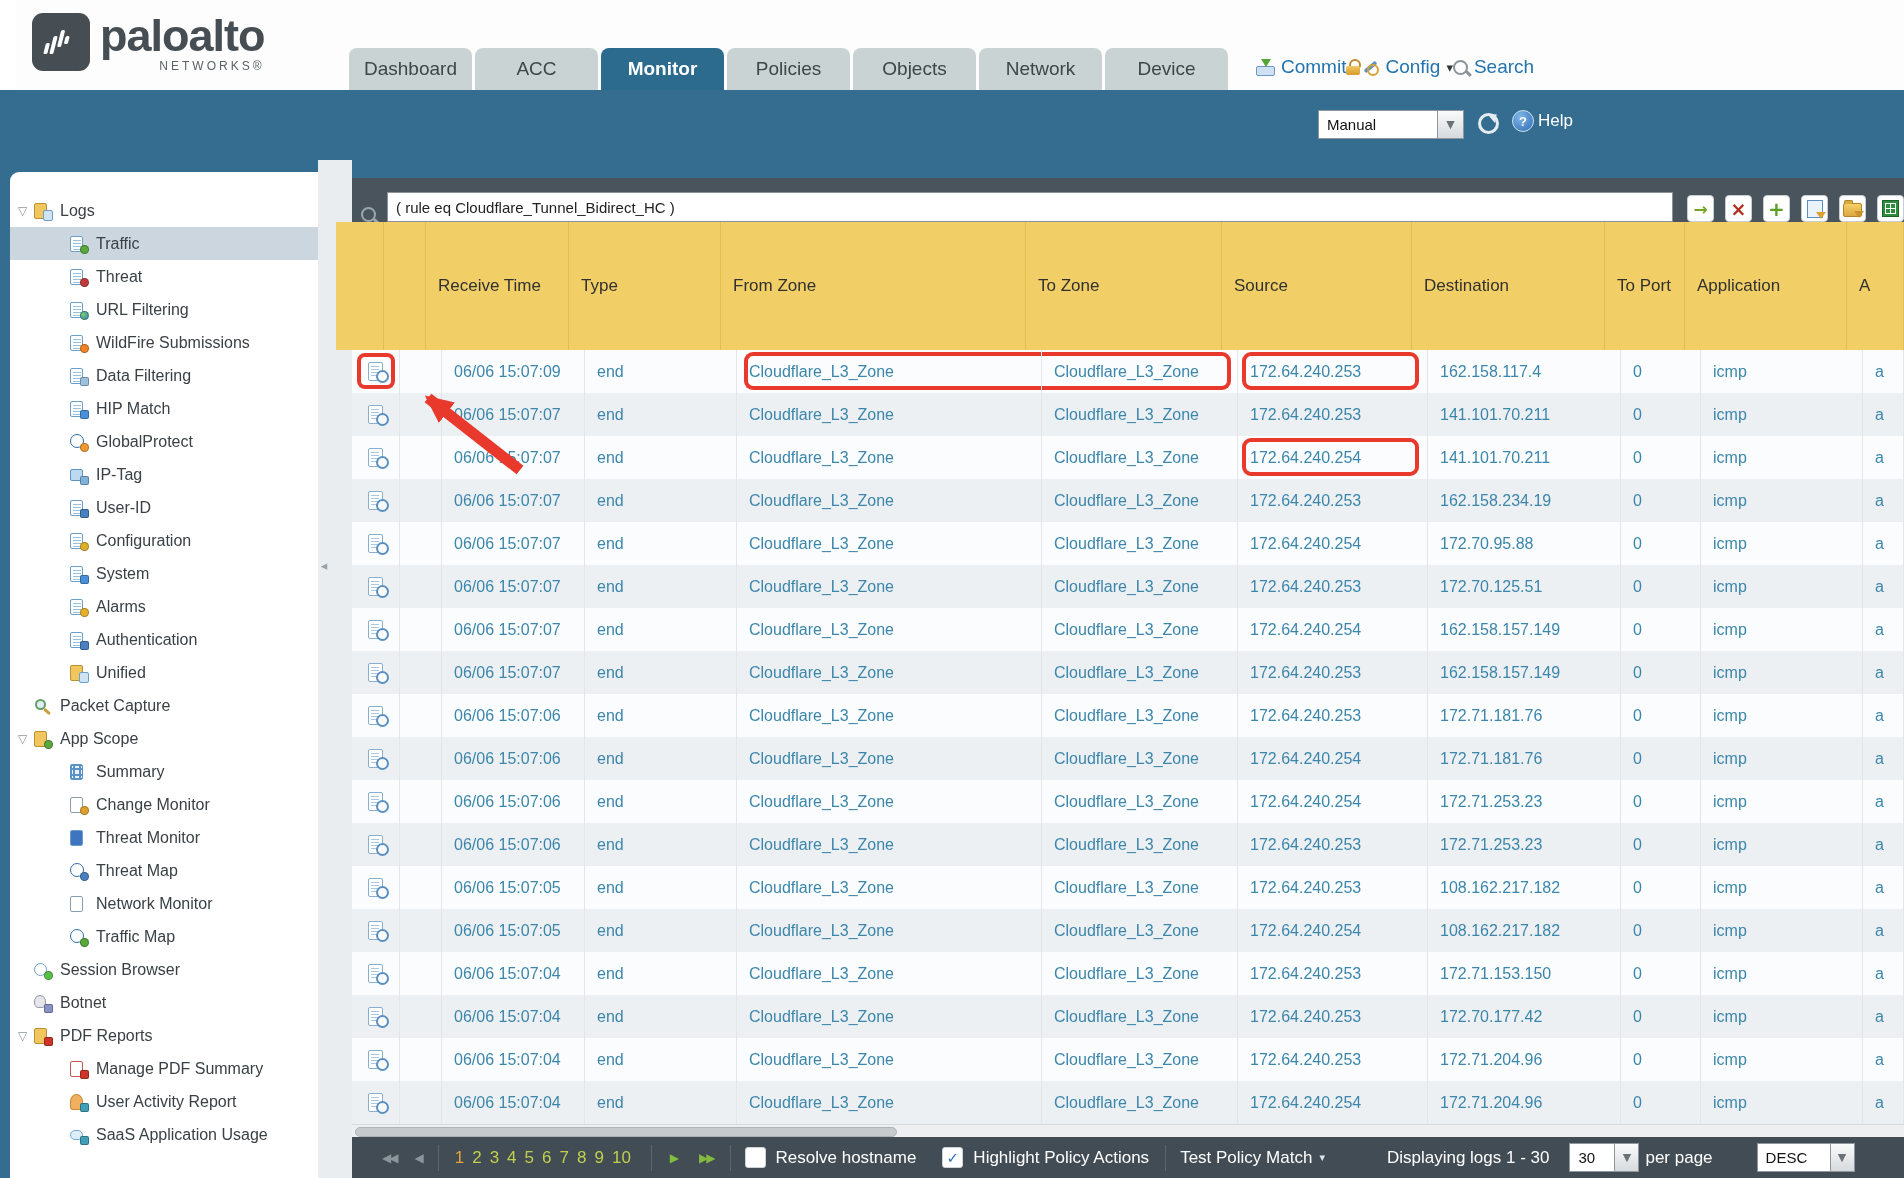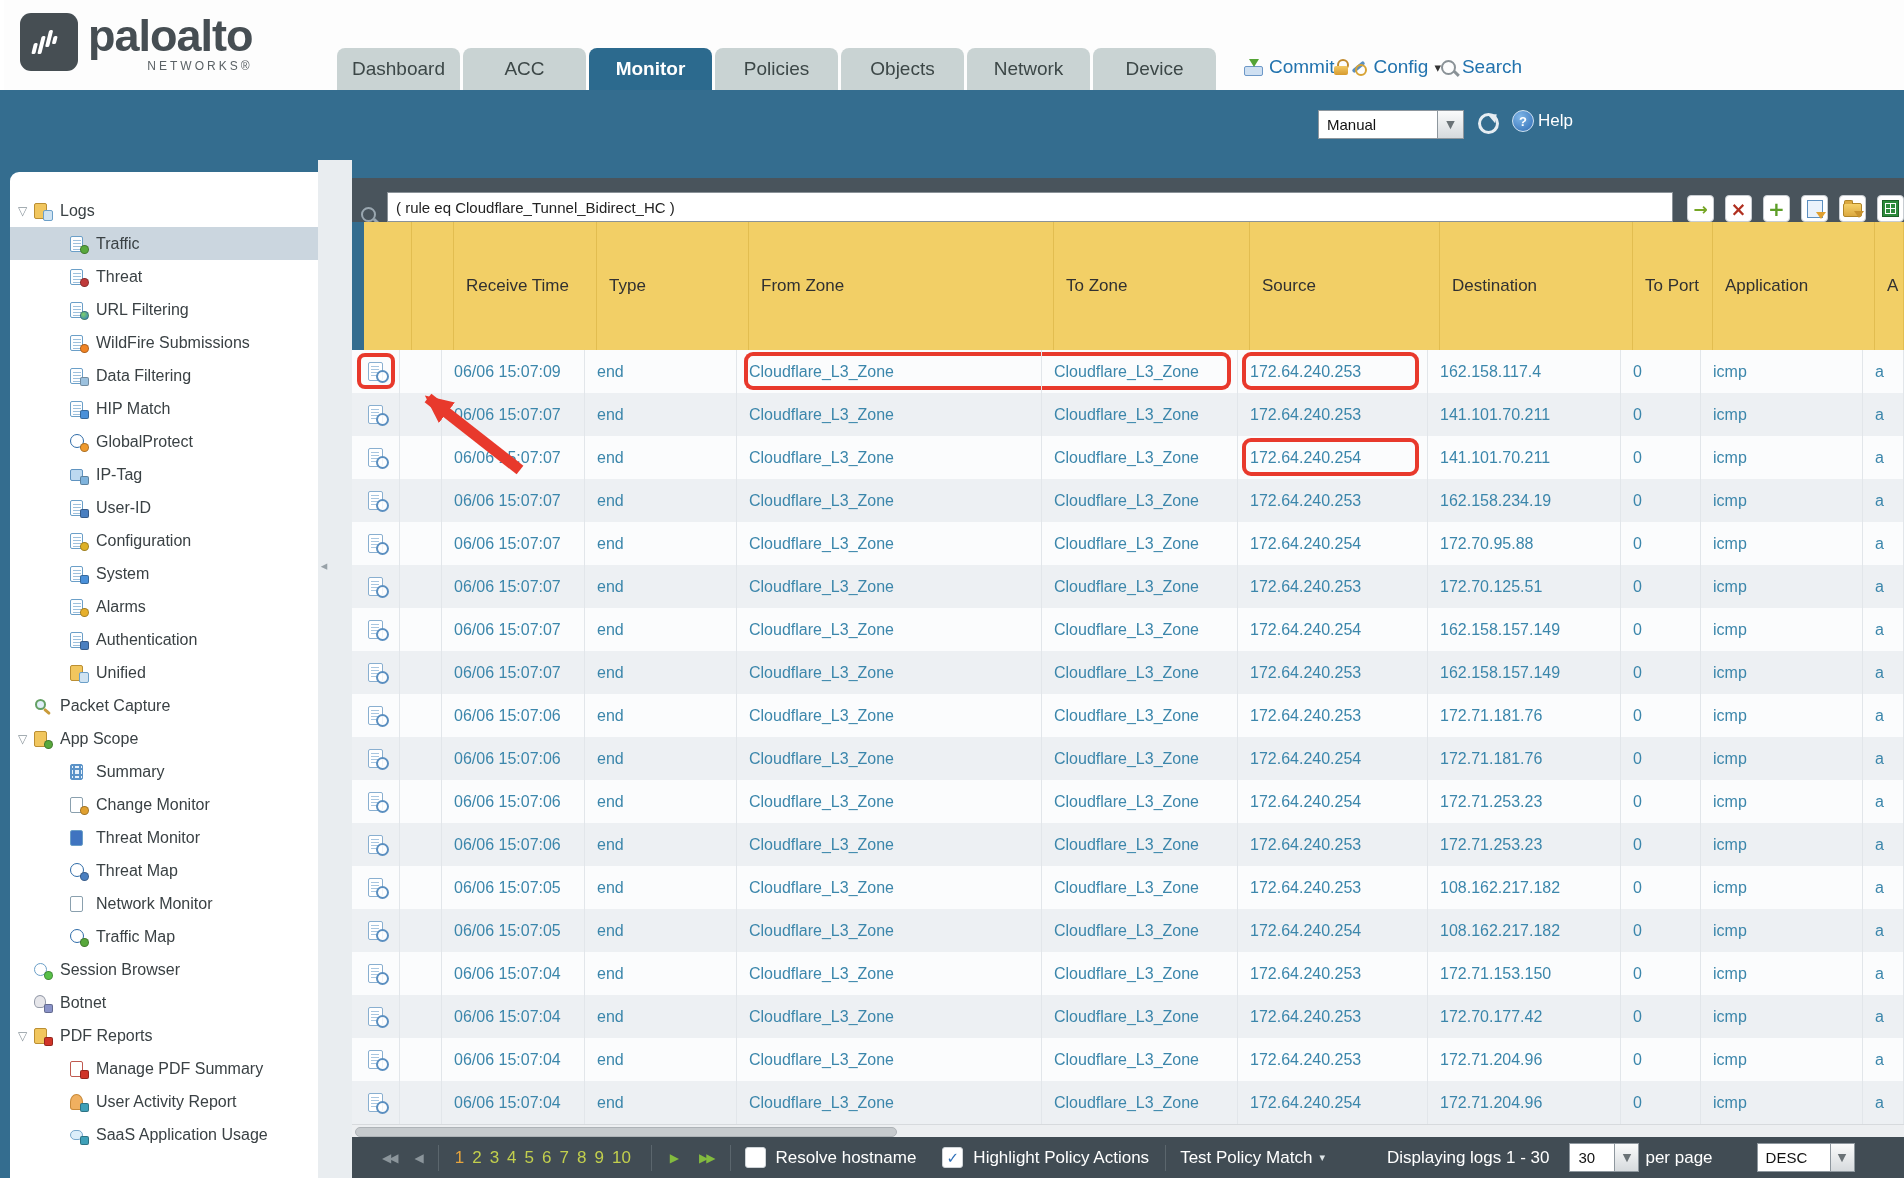--- a/index.html
+++ b/index.html
@@ -1,20 +1,20 @@
 <!DOCTYPE html>
 <html><head>
 <meta charset="utf-8">
 <style>
   html,body{margin:0;padding:0}
   body{width:1904px;height:1178px;font-family:"Liberation Sans","DejaVu Sans",sans-serif;background:#fff}
   .app{position:relative;width:1904px;height:1178px;overflow:hidden;background:#fff}
 
   
-  .top{position:absolute;top:0;left:4px;right:0;height:90px;background:#fdfdfd}
+  .top{position:absolute;top:0;left:16px;right:0;height:90px;background:#fdfdfd}
   .band{position:absolute;top:90px;left:0;right:0;bottom:0;background:#346d8f}
 
   .logo{position:absolute;left:16px;top:13px;display:flex;align-items:flex-start}
   .logo-mark{width:58px;height:58px;background:#464e53;border-radius:11px;display:flex;align-items:center;justify-content:center}
   .logo-textwrap{margin-left:10px;line-height:1}
   .logo-word{font-size:45px;color:#464e53;font-weight:600;letter-spacing:-1px}
   .logo-sub{font-size:12px;color:#5a6165;letter-spacing:3px;text-align:right;margin-top:2px}
 
   .tabs{position:absolute;left:333px;bottom:0;display:flex;gap:3px;list-style:none;margin:0;padding:0}
   .tab{width:123px;height:42px;background:#c9d3d3;border-radius:8px 8px 0 0;display:flex;align-items:center;justify-content:center;
@@ -112,21 +112,21 @@
   .ic-docfilter::after{content:"";position:absolute;right:-4px;bottom:-2px;width:0;height:0;border-left:5px solid transparent;border-right:5px solid transparent;border-top:7px solid #e0a030}
   .ic-folder{width:17px;height:12px;background:linear-gradient(#f5d069,#dca93f);border:1px solid #b08527;border-radius:2px;position:relative;margin-top:3px}
   .ic-folder::before{content:"";position:absolute;top:-4px;left:0;width:7px;height:3px;background:#dca93f;border:1px solid #b08527;border-bottom:none;border-radius:2px 2px 0 0}
   .ic-folder::after{content:"";position:absolute;right:-3px;bottom:-2px;width:0;height:0;border-left:5px solid transparent;border-right:5px solid transparent;border-top:7px solid #c8922d}
   .ic-export{width:15px;height:15px;background:#2e8b3c;border:1px solid #1d6428;position:relative}
   .ic-export::before{content:"";position:absolute;inset:2px;background:
      repeating-linear-gradient(to bottom,#fff 0 1px,transparent 1px 5px),
      repeating-linear-gradient(to right,#fff 0 1px,transparent 1px 5px)}
 
   
-  .thead{position:absolute;left:364px;top:222px;right:0;height:128px;background:#f2cf66;display:flex}
+  .thead{position:absolute;left:336px;top:222px;right:0;height:128px;background:#f2cf66;display:flex}
   .hc{border-right:1px solid #e2bd50;display:flex;align-items:center;padding-left:12px;box-sizing:border-box;font-size:17px;color:#313131;cursor:pointer;overflow:hidden;white-space:nowrap}
   .c0{width:48px;flex:none}.c1{width:42px;flex:none}.c2{width:143px;flex:none}.c3{width:152px;flex:none}.c4{width:305px;flex:none}
   .c5{width:196px;flex:none}.c6{width:190px;flex:none}.c7{width:193px;flex:none}.c8{width:80px;flex:none}.c9{width:162px;flex:none}.c10{flex:1}
   .tbody{position:absolute;left:352px;top:350px;right:0;height:774px;background:#fff;overflow:hidden}
   .trow{display:flex;height:43px}
   .trow:nth-of-type(odd){background:#fbfcfd}
   .trow:nth-of-type(even){background:#edf0f3}
   .cell{border-right:1px solid #e2e6ea;display:flex;align-items:center;padding-left:12px;box-sizing:border-box;font-size:16px;color:#3b86ab;position:relative;overflow:hidden;white-space:nowrap}
   .cell.c0{justify-content:center;padding-left:0}
   .detail-icon{width:13px;height:17px;background:#fff;border:1px solid #89afd0;border-radius:2px;position:relative;cursor:pointer;

